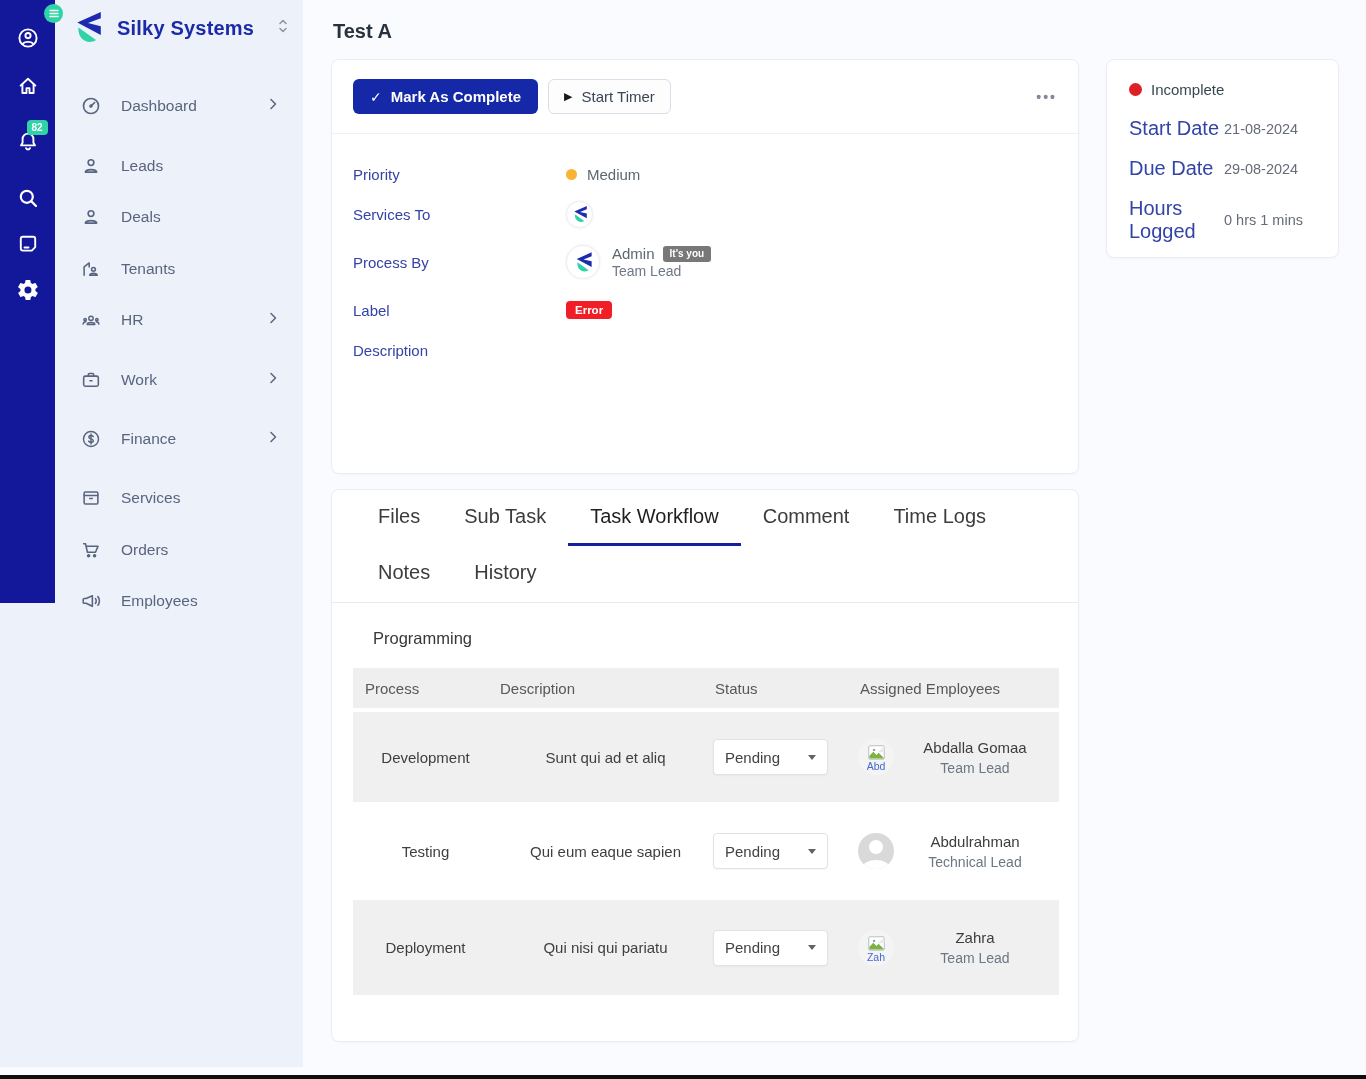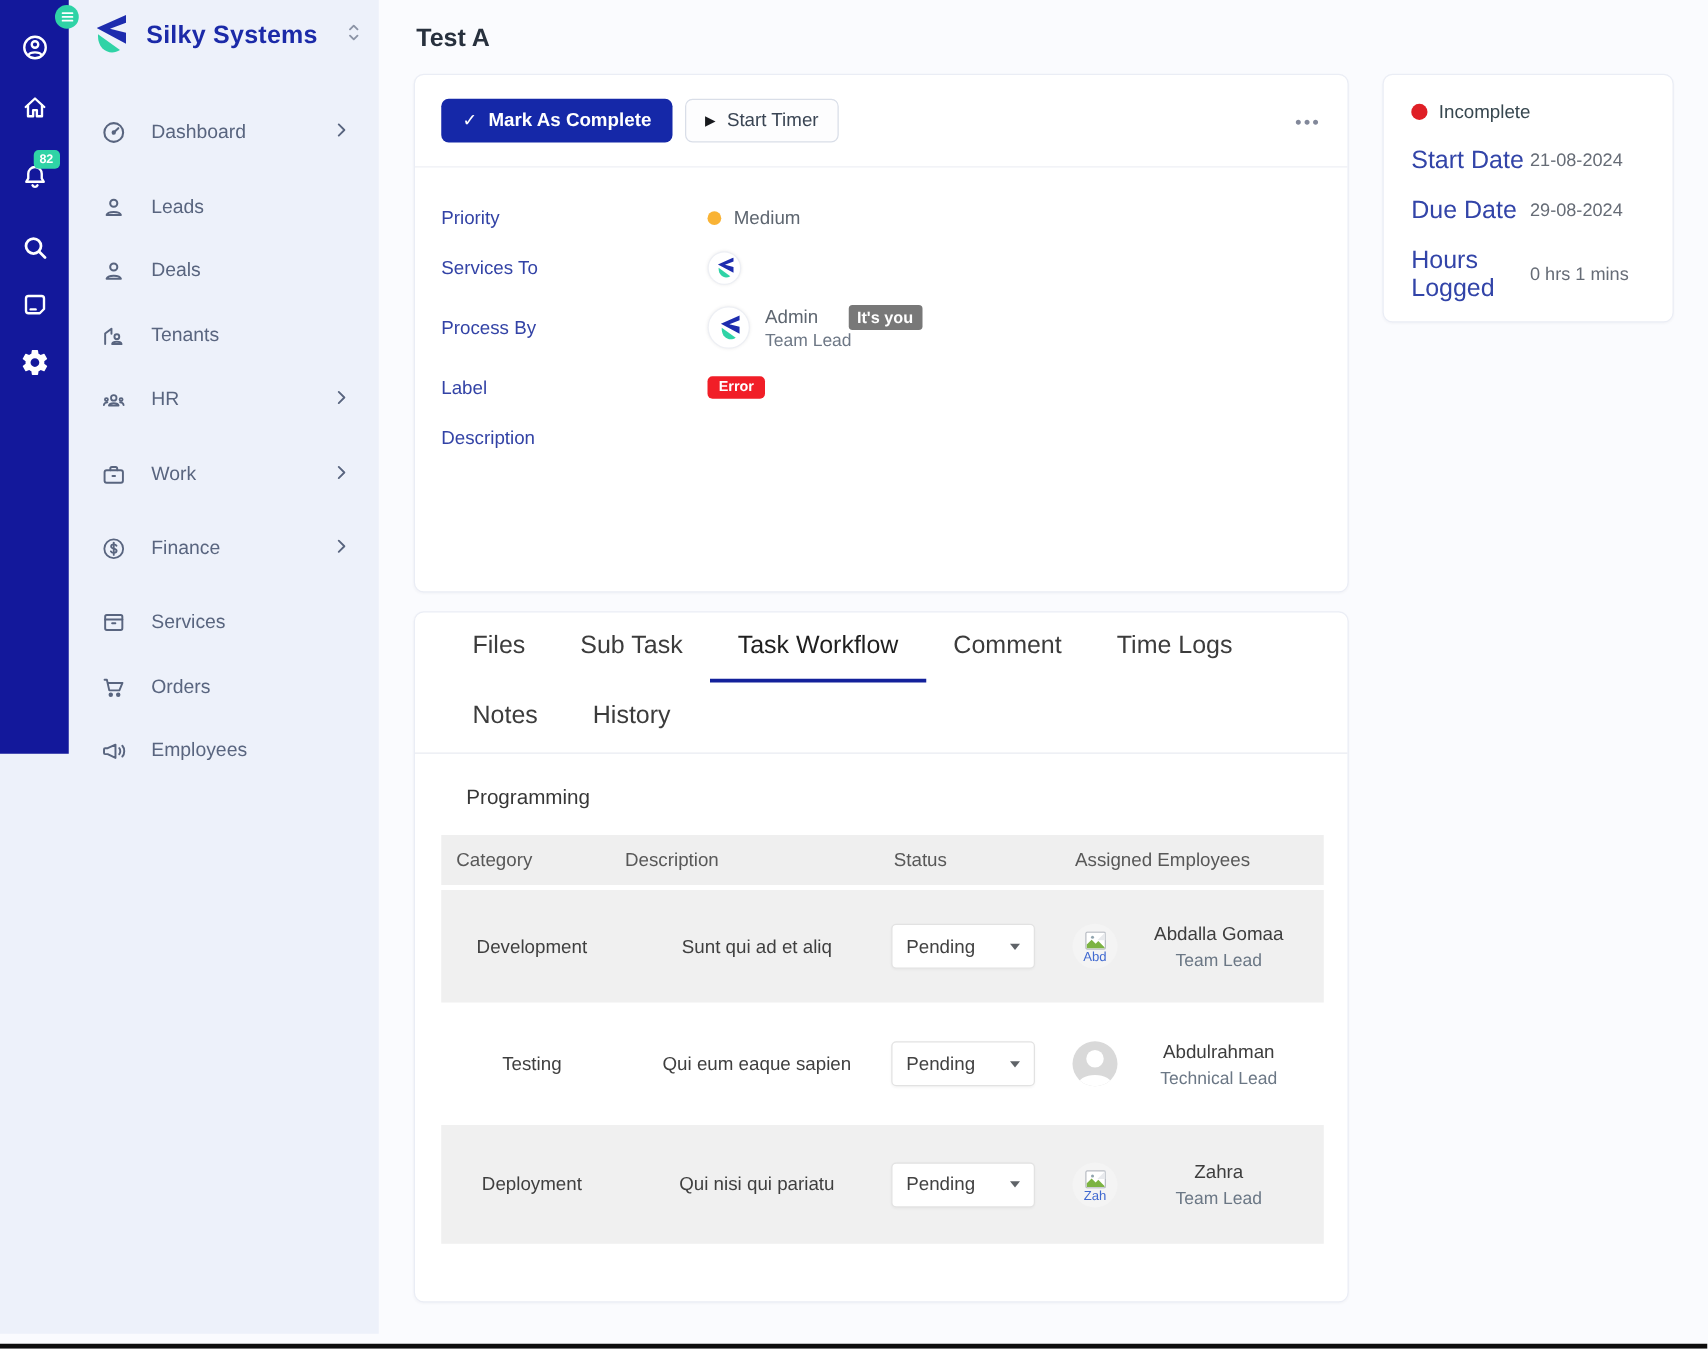--- a/index.html
+++ b/index.html
@@ -56,23 +56,23 @@
   .frow.tall { min-height:56px; align-items:center; }
   .flabel { width:213px; flex:0 0 213px; font-size:15px; color:#3343a6; }
   .fvalue { display:flex; align-items:center; font-size:15px; color:#5e6670; }
   .dot { width:11px; height:11px; border-radius:50%; margin-right:10px; }
   .dot.yellow { background:#f9b335; }
   .avatar-logo { border-radius:50%; background:#fff; border:1px solid #edeff4; box-shadow:0 0 3px rgba(0,0,0,.08);
     display:flex; align-items:center; justify-content:center; }
   .avatar-logo.sm { width:27px; height:27px; } .avatar-logo.sm svg { width:16px; height:17px; }
   .avatar-logo.md { width:34px; height:34px; } .avatar-logo.md svg { width:19px; height:21px; }
   .assignee { display:flex; align-items:center; gap:12px; }
-  .assignee-lines .l1 { display:flex; align-items:center; gap:24px; font-size:15px; color:#5e6670; }
+  .assignee-lines .l1 { display:flex; align-items:center; gap:8px; font-size:15px; color:#5e6670; }
   .assignee-lines .l2 { font-size:14px; color:#6e7886; margin-top:3px; }
-  .badge-you { background:#787878; color:#fff; font-size:13px; font-weight:bold; border-radius:3px; padding:2.5px 7px; }
+  .badge-you { background:#787878; color:#fff; font-size:10px; font-weight:bold; border-radius:3px; padding:2.5px 7px; }
   .badge-error { background:#f11e27; color:#fff; font-size:11.5px; font-weight:bold; border-radius:4px; padding:3px 9px; }
   .cat-value { padding-left:10px; color:#5e6670; font-size:15px; }
 
   .status-card { position:absolute; left:1106px; top:59px; width:233px; height:199px; padding:21px 22px; }
   .status-row { display:flex; align-items:center; gap:9px; margin-bottom:19px; }
   .status-dot { width:13px; height:13px; border-radius:50%; background:#df1f26; }
   .status-text { font-size:15px; color:#37474f; }
   .meta-row { display:flex; align-items:center; margin-bottom:17px; }
   .meta-label { width:95px; flex:0 0 95px; font-size:20px; color:#3244a8; }
   .meta-value { font-size:14.5px; color:#666c76; }
@@ -389,21 +389,21 @@
         <div class="tab">Time Logs</div>
         <div class="tab">Notes</div>
         <div class="tab">History</div>
       </div>
     </div>
 
     <h2 class="wf-title">Programming</h2>
 
     <div class="wf-table">
       <div class="wf-hrow">
-        <div>Category</div>
+        <div>Process</div>
         <div>Description</div>
         <div>Status</div>
         <div>Assigned Employees</div>
       </div>
 
       <div class="wf-row stripe h1">
         <div class="cell-center">Development</div>
         <div class="cell-center">Sunt qui ad et aliq</div>
         <div>
           <div class="sel">

